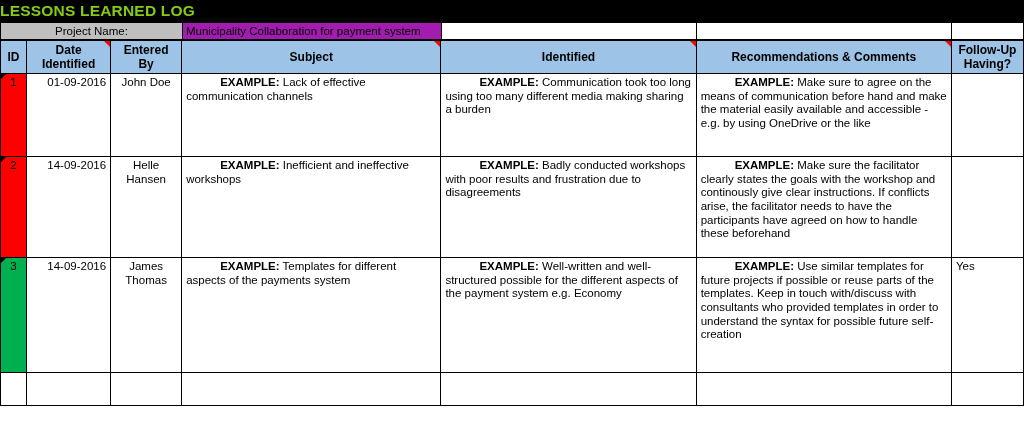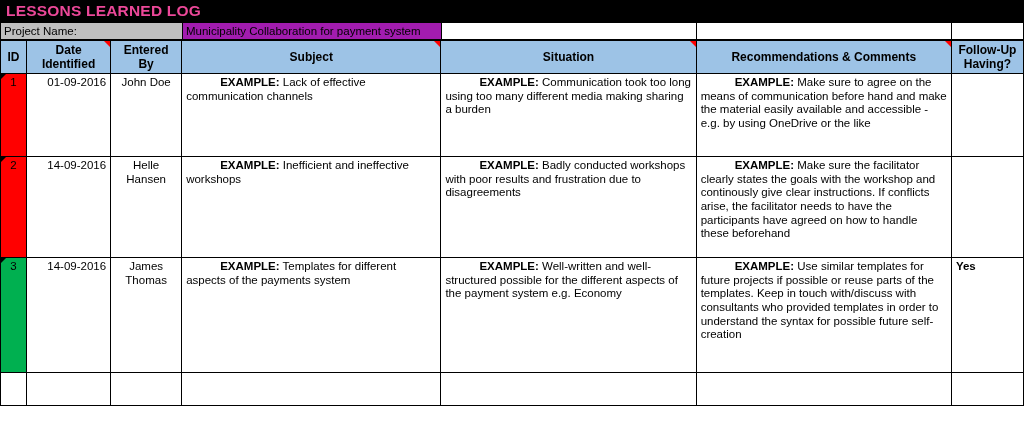--- a/index.html
+++ b/index.html
@@ -17,26 +17,25 @@
   }
   .sheet {
     width: 1024px;
     height: 426px;
     position: relative;
   }
 
   
   .title-bar {
     background: #000000;
-    color: #ec4899;
+    color: #84cc16;
     height: 22px;
     line-height: 22px;
     font-size: 15.5px;
     font-weight: bold;
-    padding-left: 6px;
     letter-spacing: 0.2px;
     box-sizing: border-box;
   }
 
   
   table.info {
     border-collapse: collapse;
     table-layout: fixed;
     width: 1024px;
   }
@@ -45,20 +44,21 @@
     height: 16px;
     padding: 0 3px;
     font-size: 11.5px;
     vertical-align: middle;
     overflow: hidden;
     white-space: nowrap;
   }
   td.info-label {
     background: #bfbfbf;
     width: 182px;
+    text-align: center;
   }
   td.info-value {
     background: #a21caf;
   }
   td.blank-cell {
     background: #ffffff;
   }
 
   
   table.log {
@@ -106,21 +106,21 @@
   td.id-cell {
     text-align: center;
     font-weight: normal;
     position: relative;
     padding: 2px 2px;
   }
   td.id-red { background: #ff0000; }
   td.id-green { background: #00b050; }
   td.date-cell { text-align: right; padding-left: 5px; }
   td.entered-cell { text-align: center; }
-  td.follow-cell { font-weight: bold; }
+  td.follow-cell { font-weight: normal; }
   .ex { font-weight: bold; margin-left: 34px; }
 
   
   td.id-cell .row-marker {
     position: absolute;
     left: 0;
     top: 0;
     width: 0;
     height: 0;
     border-top: 5px solid #000000;
@@ -168,21 +168,21 @@
       <col class="c-situation">
       <col class="c-rec">
       <col class="c-follow">
     </colgroup>
     <thead>
       <tr>
         <th>ID</th>
         <th class="has-note">Date Identified</th>
         <th>Entered By</th>
         <th class="has-note">Subject</th>
-        <th class="has-note">Situation</th>
+        <th class="has-note">Identified</th>
         <th class="has-note">Recommendations &amp; Comments</th>
         <th>Follow-Up Having?</th>
       </tr>
     </thead>
     <tbody>
       <tr class="data-row r1">
         <td class="id-cell id-red">
           <span class="row-marker"></span>
           <span>1</span>
         </td>

